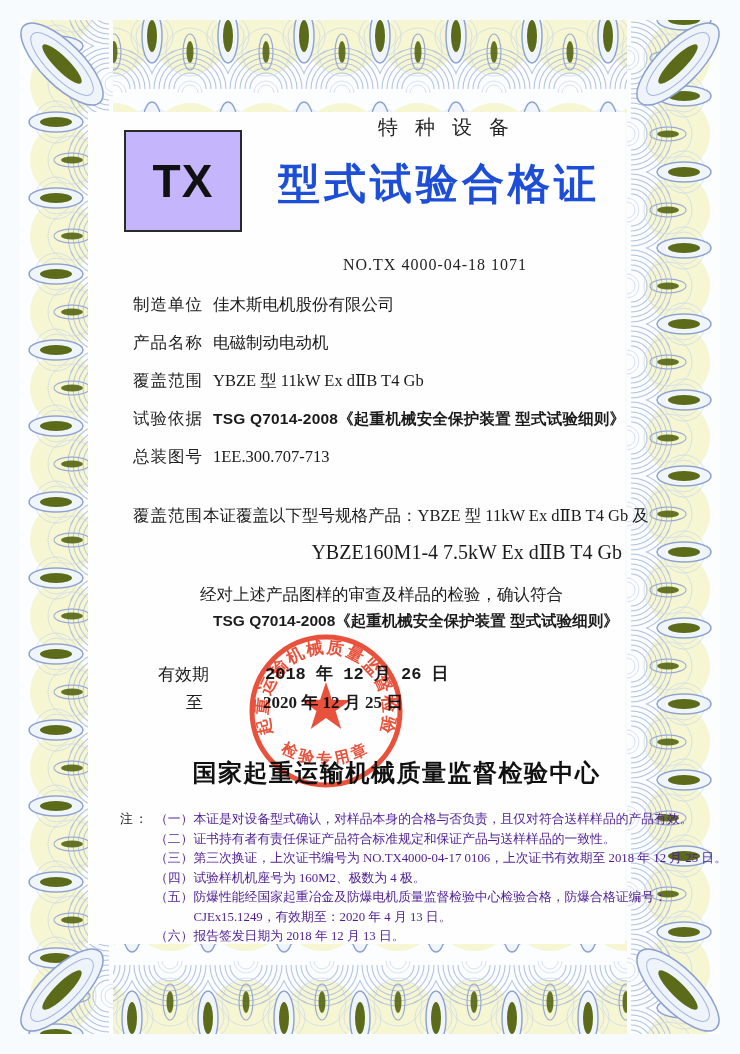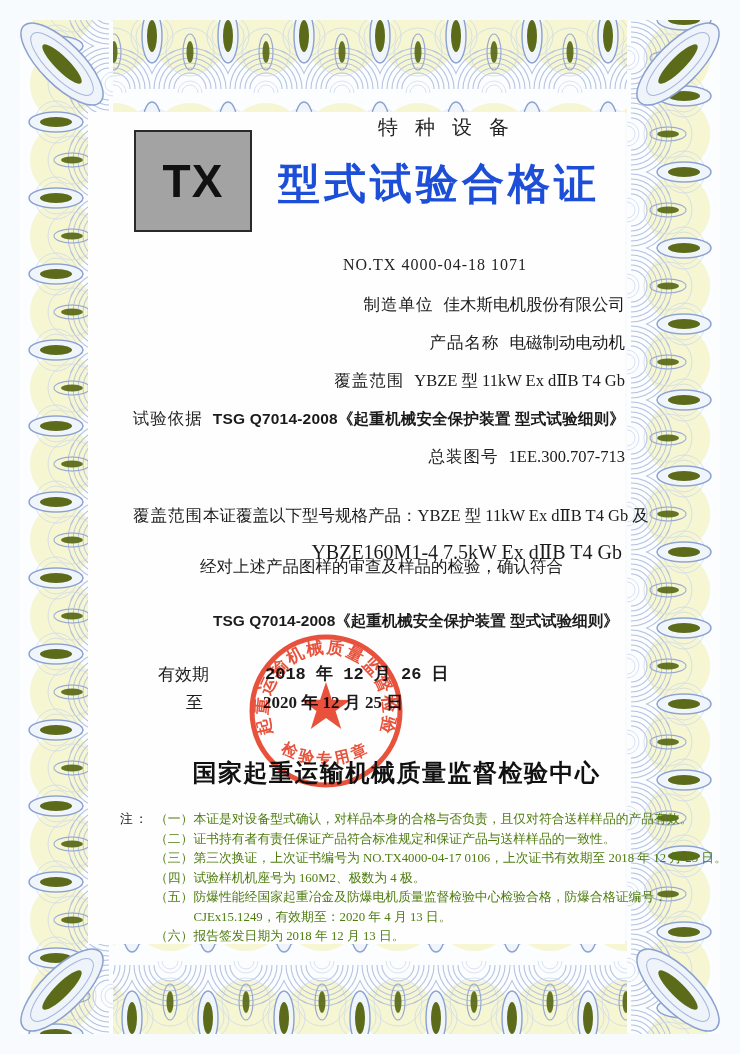--- a/index.html
+++ b/index.html
@@ -6,53 +6,53 @@
   body{
     font-family:"Liberation Serif","DejaVu Serif",serif;
     color:#1c1c1c;
     background:#ffffff;
   }
   .page{position:relative;width:740px;height:1054px;background:#f8fbfd;overflow:hidden;}
   .abs{position:absolute;}
   .border-art{position:absolute;left:0;top:0;}
 
   .tx-box{
-    left:134px;top:130px;width:114px;height:98px;
-    border:2px solid #2a2a2a;background:#a3a3a3;
+    left:124px;top:130px;width:114px;height:98px;
+    border:2px solid #2a2a2a;background:#c4b5fd;
     display:flex;align-items:center;justify-content:center;
     font-family:"Liberation Sans","DejaVu Sans",sans-serif;
     font-weight:bold;font-size:46px;letter-spacing:1px;color:#111;
   }
   .head-small{
     left:248px;top:114px;width:374px;text-align:center;
     font-size:20px;letter-spacing:17px;padding-left:17px;color:#222;
   }
   .head-title{
     left:248px;top:156px;width:374px;text-align:center;
     font-size:42px;font-weight:600;letter-spacing:4px;padding-left:4px;color:#1d4ed8;
   }
   .cert-no{
     left:248px;top:256px;width:374px;text-align:center;
     font-size:16px;letter-spacing:1px;color:#222;
   }
 
   .fields{left:133px;top:294px;width:492px;}
-  .field-row{display:flex;height:38px;line-height:21px;font-size:16.5px;justify-content:flex-end;}
+  .field-row{display:flex;height:38px;line-height:21px;font-size:16.5px;}
   .f-label{width:72px;flex:none;letter-spacing:1px;color:#222;}
   .f-value{margin-left:8px;white-space:nowrap;color:#1a1a1a;}
   .field-row:nth-child(4) .f-value{
     font-family:"Liberation Sans","DejaVu Sans",sans-serif;
     font-weight:bold;font-size:15.5px;letter-spacing:0.2px;
   }
 
   .cov1{left:133px;top:505px;display:flex;font-size:16.5px;line-height:22px;white-space:nowrap;}
   .cov1 .f-label{width:68px;}
   .cov1 .cov-text{margin-left:2px;}
   .cov2{left:0;top:540px;width:622px;text-align:right;font-size:20px;white-space:nowrap;}
-  .cov3{left:200px;top:556px;font-size:16.5px;white-space:nowrap;}
+  .cov3{left:200px;top:584px;font-size:16.5px;white-space:nowrap;}
   .cov4{
     left:213px;top:611px;font-size:15.5px;white-space:nowrap;
     font-family:"Liberation Sans","DejaVu Sans",sans-serif;font-weight:bold;
   }
 
   .val-row{display:flex;font-size:17px;line-height:22px;white-space:nowrap;}
   .val-row .date{font-weight:600;}
   .val1{left:158px;top:664px;}
   .val1 .date{margin-left:56px;font-family:Liberation Mono, monospace;}
   .val2{left:186px;top:692px;}
@@ -60,21 +60,21 @@
 
   .stamp-svg{left:240px;top:625px;mix-blend-mode:multiply;opacity:0.92;}
 
   .issuer{
     left:128px;top:757px;width:537px;text-align:center;
     font-size:24px;font-weight:bold;letter-spacing:1.5px;color:#111;
   }
 
   .notes-label{left:120px;top:810px;font-size:12.8px;line-height:19.5px;letter-spacing:2px;}
   .notes{left:155px;top:810px;}
-  .note-item{font-size:12.8px;line-height:19.5px;white-space:pre;color:#4d7c0f;}
+  .note-item{font-size:12.8px;line-height:19.5px;white-space:pre;color:#4c1d95;}
 </style>
 </head>
 <body>
 
 <div class="page">
 
   <svg class="border-art" width="740" height="1054" viewBox="0 0 740 1054" aria-hidden="true">
     <defs>
       <pattern id="gb" width="76" height="93" patternUnits="userSpaceOnUse">
         <rect width="76" height="93" fill="#fbfdfe"></rect>

